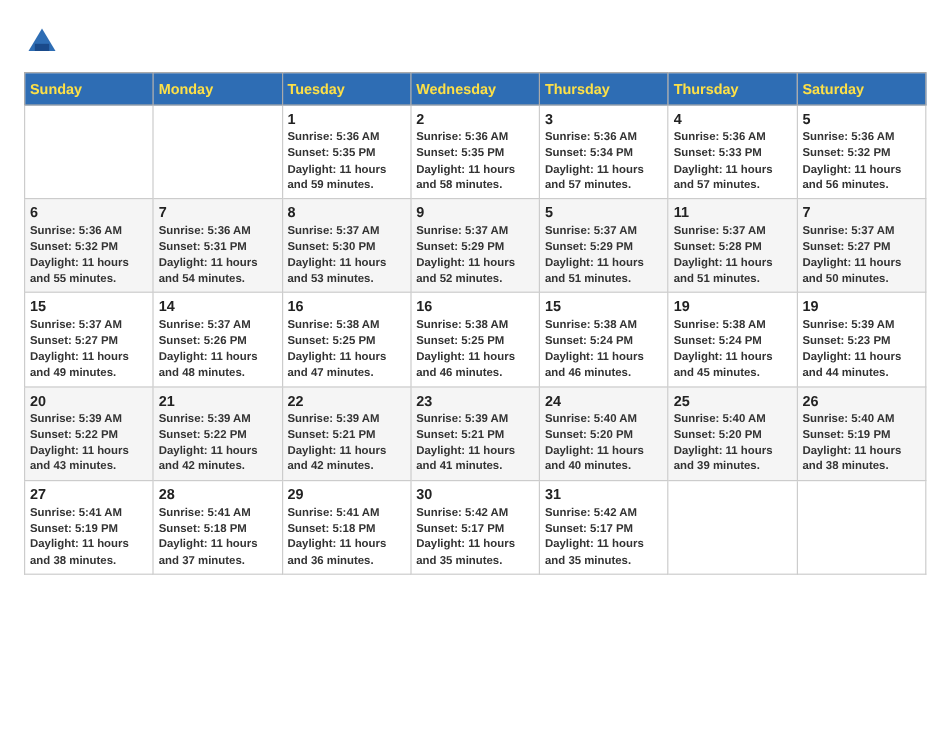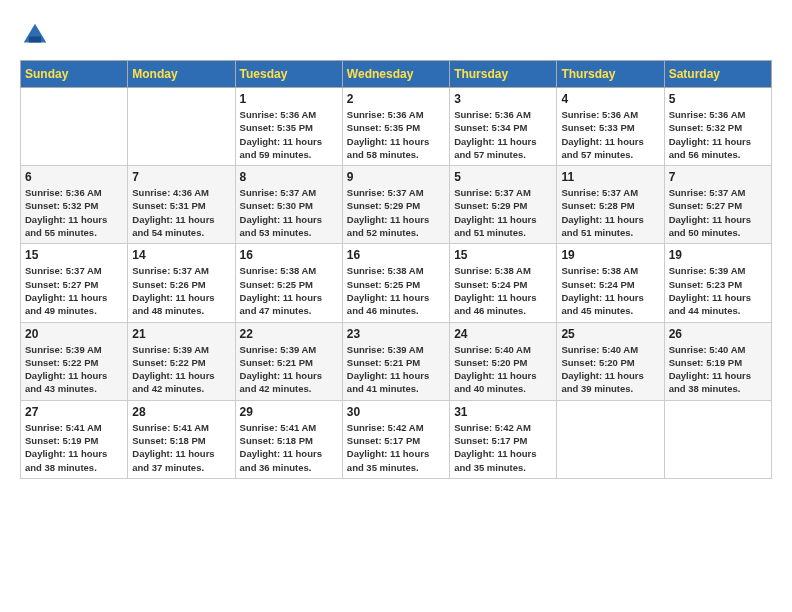--- a/index.html
+++ b/index.html
@@ -164,21 +164,21 @@
       </tr>
       <tr>
         <td>
           <span class="day-number">6</span>
           <div class="day-info">Sunrise: 5:36 AM
 Sunset: 5:32 PM
 Daylight: 11 hours and 55 minutes.</div>
         </td>
         <td>
           <span class="day-number">7</span>
-          <div class="day-info">Sunrise: 4:36 AM
+          <div class="day-info">Sunrise: 5:36 AM
 Sunset: 5:31 PM
 Daylight: 11 hours and 54 minutes.</div>
         </td>
         <td>
           <span class="day-number">8</span>
           <div class="day-info">Sunrise: 5:37 AM
 Sunset: 5:30 PM
 Daylight: 11 hours and 53 minutes.</div>
         </td>
         <td>

